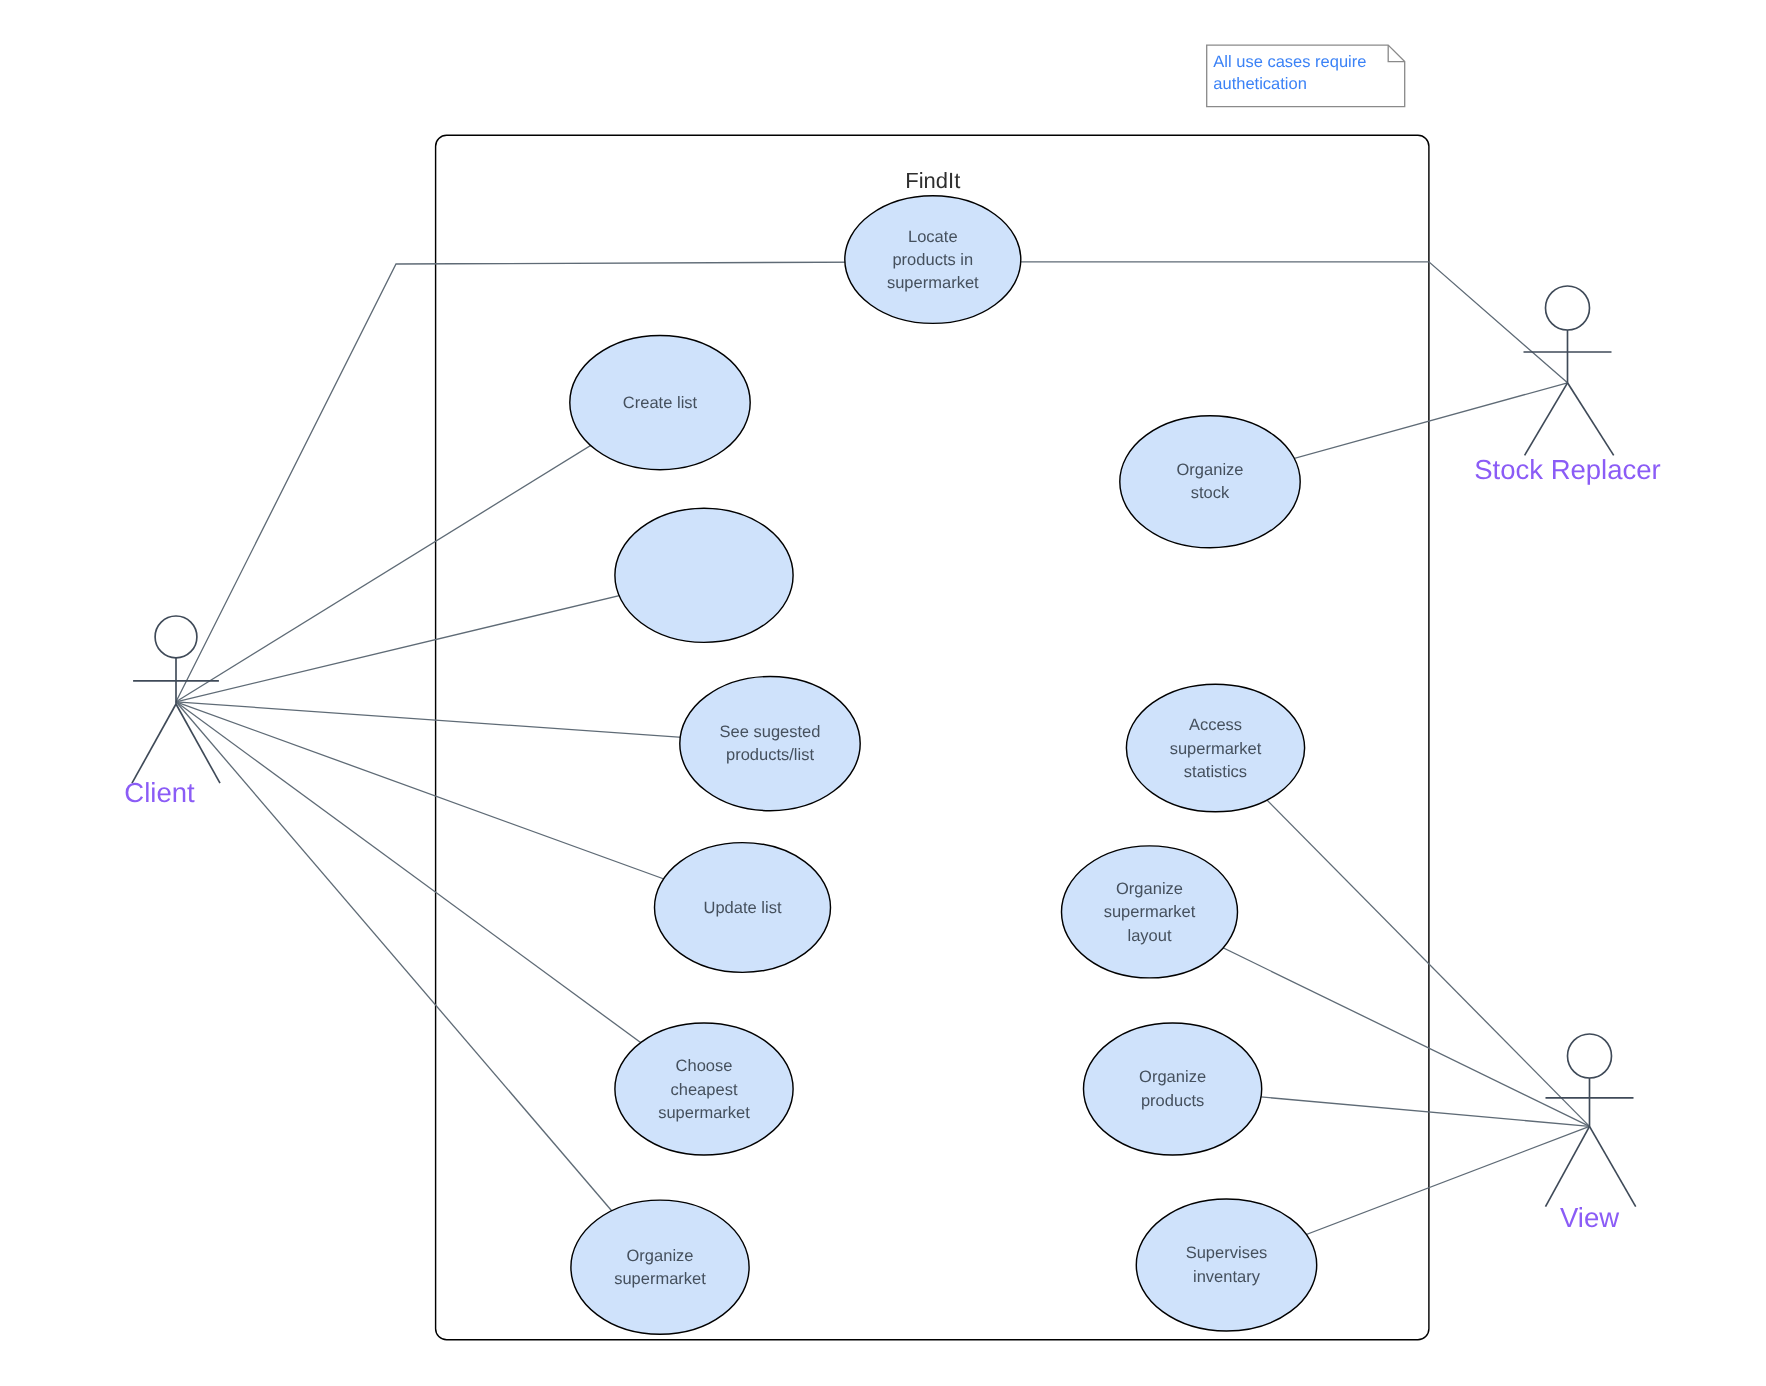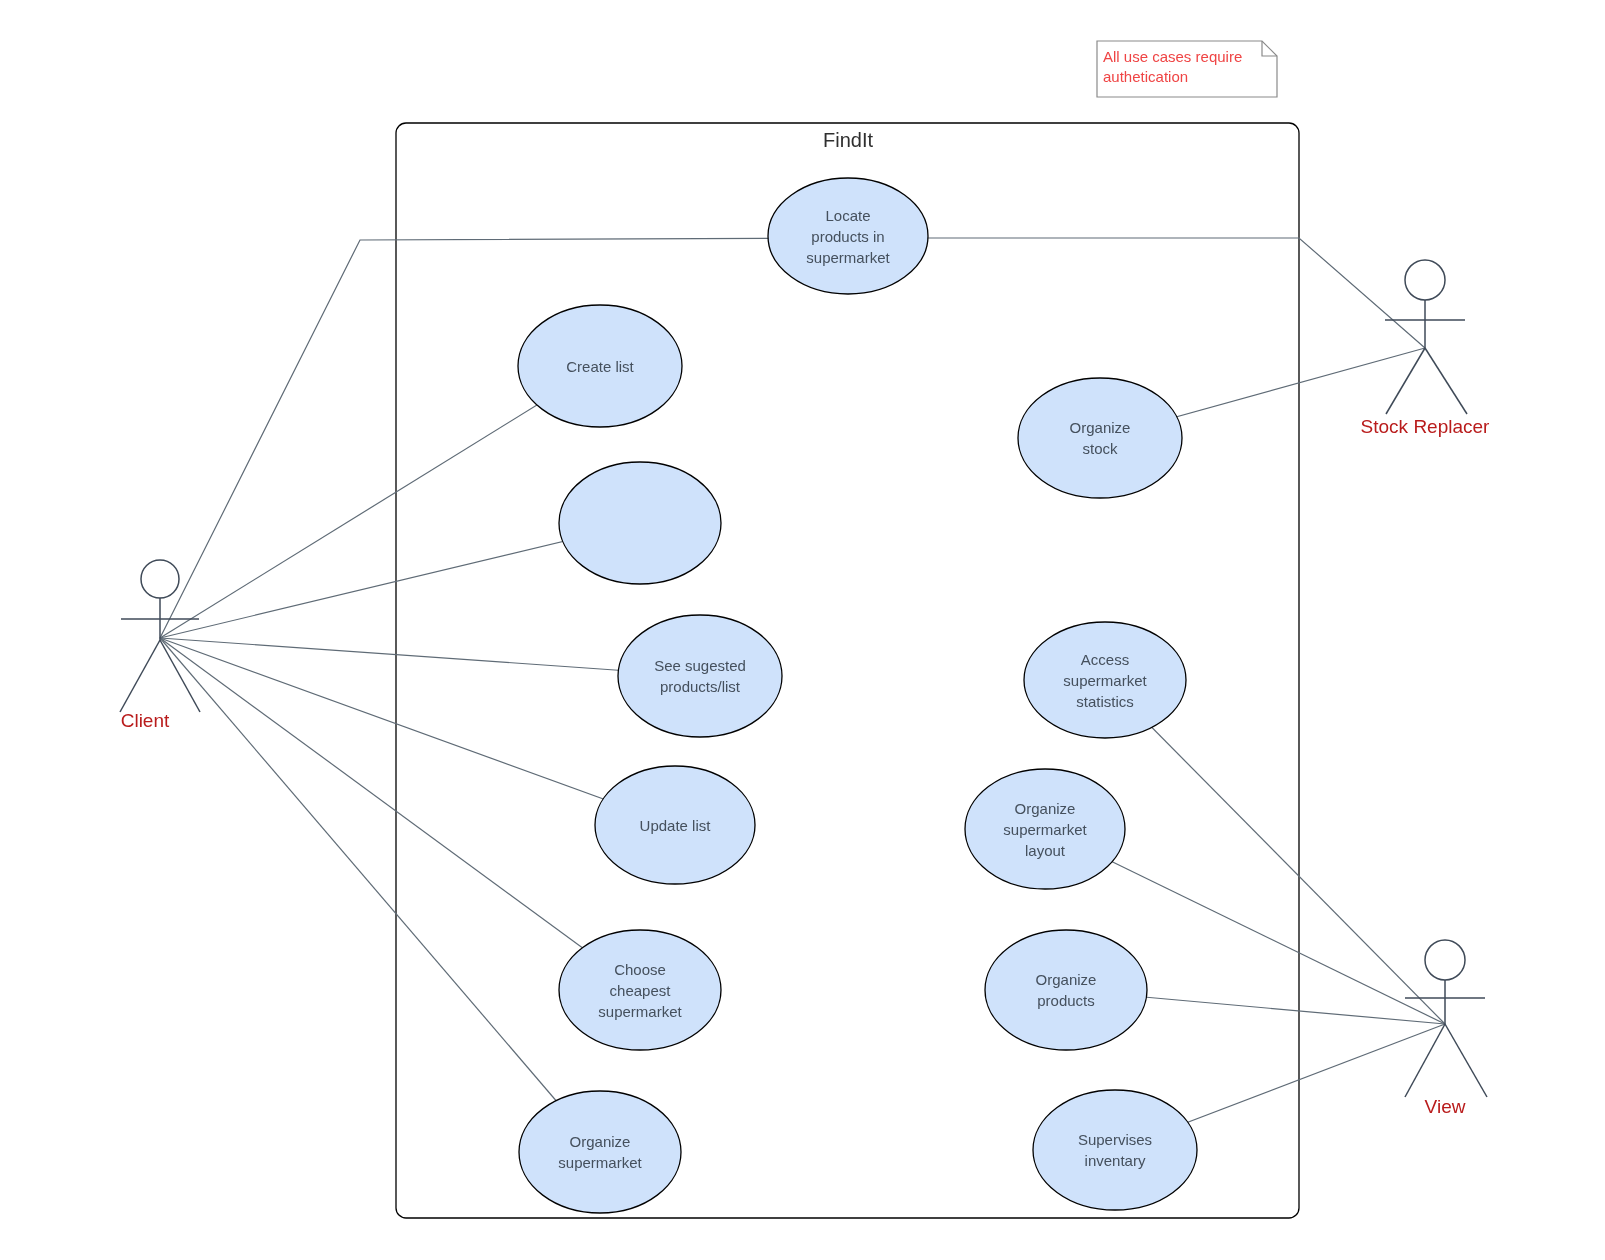--- a/index.html
+++ b/index.html
@@ -6,24 +6,24 @@
   .canvas {
     position:relative; width:1605px; height:1260px; background:#ffffff;
     font-family:"Liberation Sans", sans-serif; overflow:hidden;
   }
   .canvas svg { position:absolute; left:0; top:0; }
   .txt {
     position:absolute; display:flex; align-items:center; justify-content:center;
     text-align:center; white-space:pre-line; color:#45505d;
   }
   .uc-label   { font-size:15px; line-height:21px; }
-  .title-label{ font-size:20px; color:#2f2f2f; }
-  .actor-label{ font-size:19px; color:#b91c1c; }
+  .title-label{ font-size:20px; color:#2f2f2f;margin-top:25px; }
+  .actor-label{ font-size:25px; color:#8b5cf6; }
   .note-text  {
-    position:absolute; font-size:15px; line-height:20px; color:#ef4444;
+    position:absolute; font-size:15px; line-height:20px; color:#3b82f6;
     white-space:pre-line; text-align:left;
   }
 </style>
 </head>
 <body>
 
 <div class="canvas">
 
   <svg width="1605" height="1260" viewBox="0 0 1605 1260">
 

